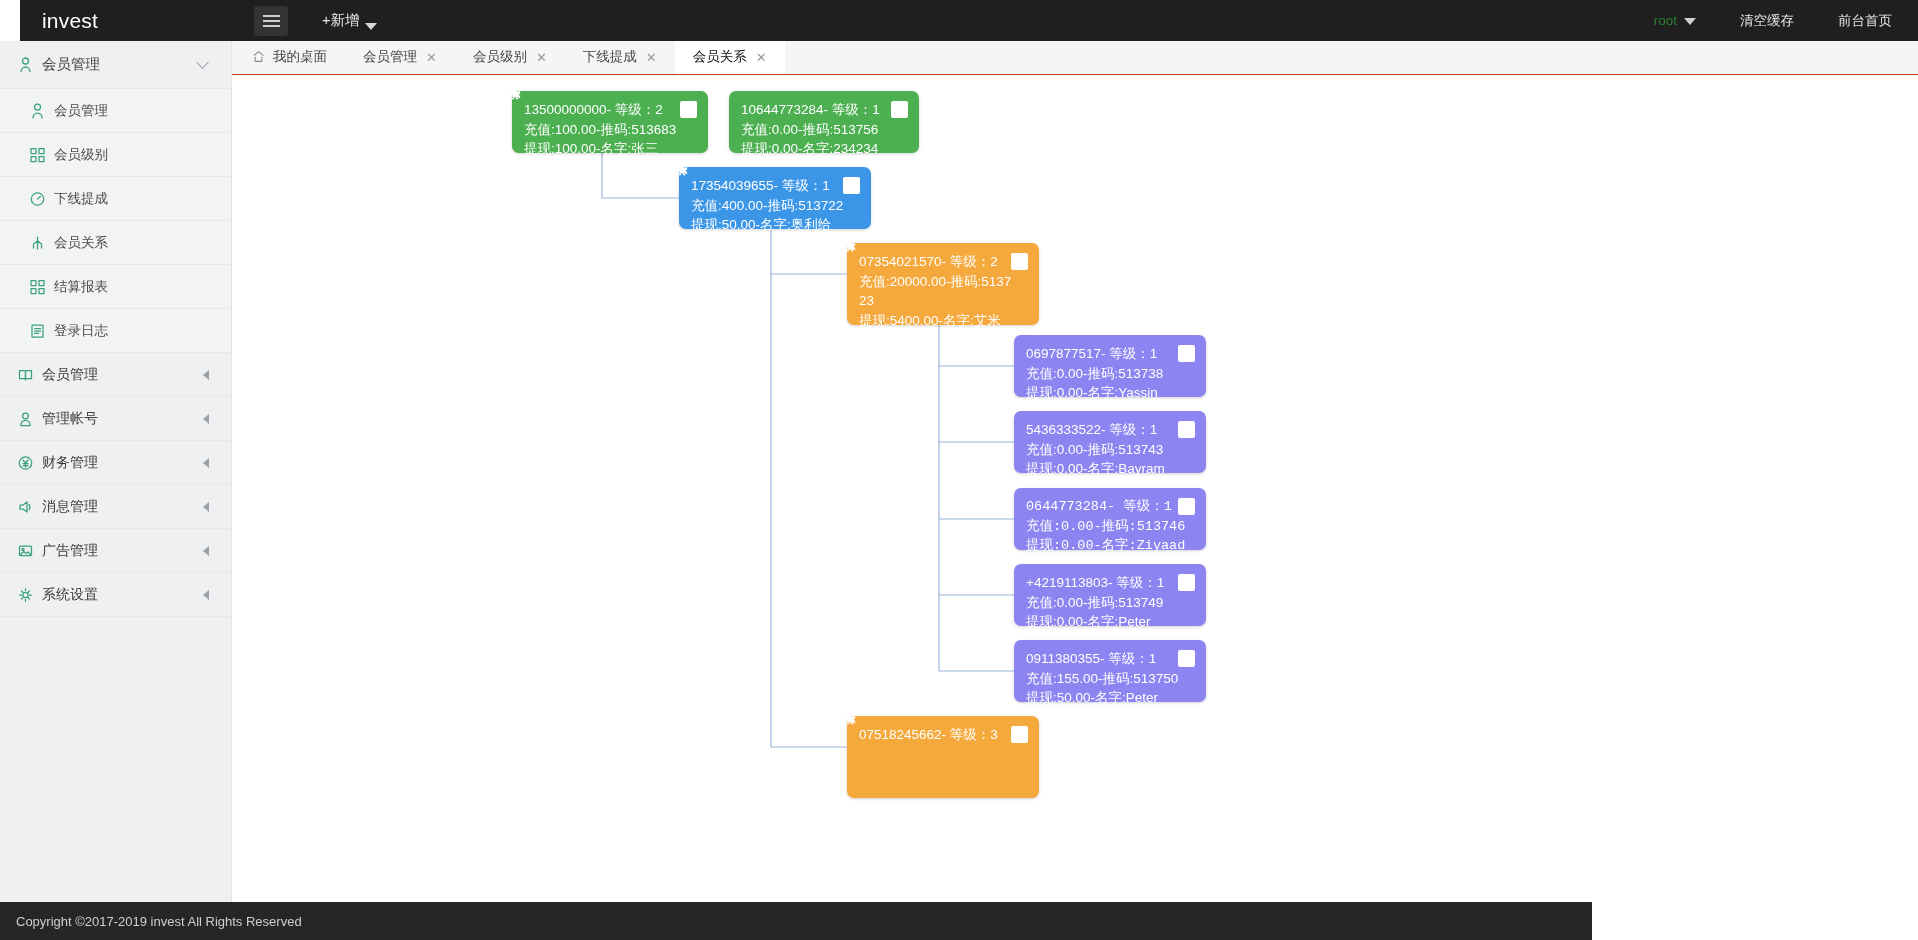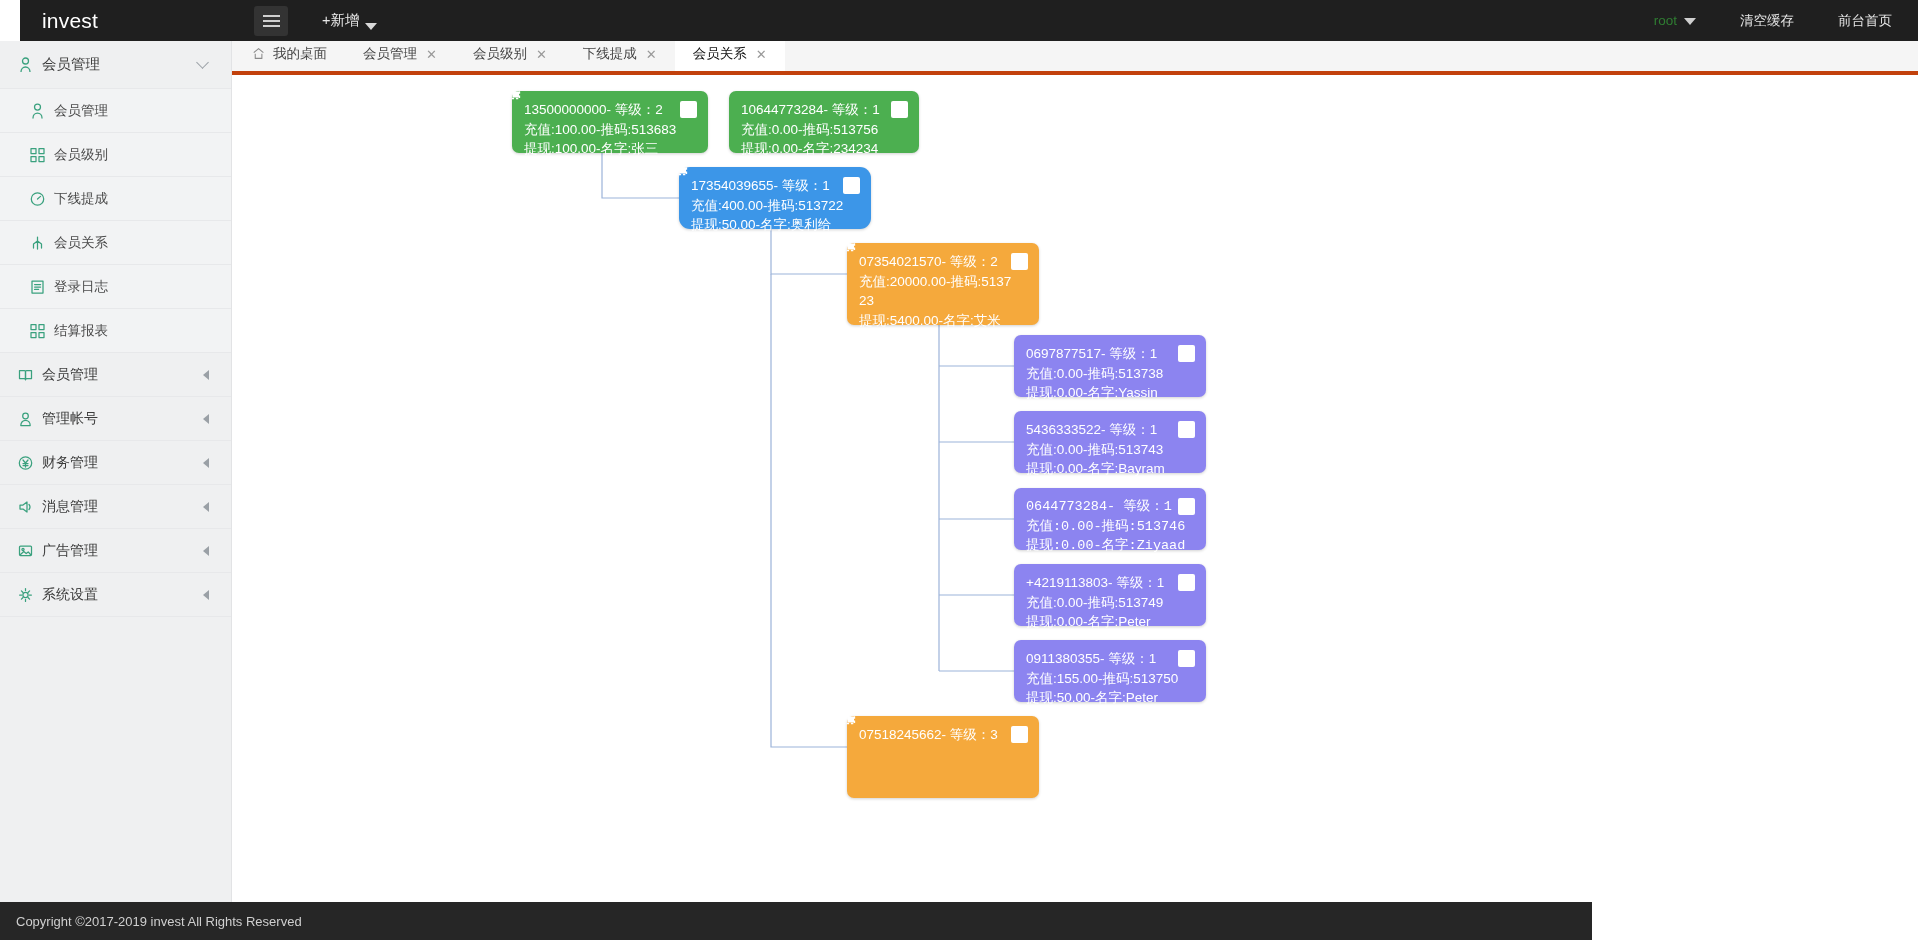--- a/index.html
+++ b/index.html
@@ -78,21 +78,21 @@
   }
   .chev-dn {
     width: 9px; height: 9px; border-right: 1.6px solid #9aa0a6;
     border-bottom: 1.6px solid #9aa0a6; transform: rotate(45deg);
     margin-right: 6px; margin-top: -4px;
   }
 
   
   .tabstrip {
     position: absolute; top: 41px; left: 232px; width: 1686px; height: 34px;
-    background: #f5f5f5; border-bottom: 4px solid #c2410c; display: flex;
+    background: #f5f5f5; border-bottom: 1px solid #c2410c; display: flex;
     align-items: flex-end;
   }
   .tab {
     height: 34px; display: flex; align-items: center; gap: 9px;
     padding: 0 18px; font-size: 13.5px; color: #444; cursor: pointer;
     background: #f5f5f5; position: relative;
   }
   .tab.home { padding-left: 20px; gap: 7px; }
   .tab.active { background: #fff; color: #111; }
   .tab .x {
@@ -201,36 +201,36 @@
         <span class="mi-ico">
           <svg width="15" height="16" viewBox="0 0 15 16" fill="none" stroke="#3aa17e" stroke-width="1.25" stroke-linecap="round" stroke-linejoin="round">
             <path d="M7.5 2v12M7.5 6L3.5 9M7.5 6l4 3M3.5 9v4M11.5 9v4"></path>
           </svg>
         </span>
         <span class="mi-label">会员关系</span>
       </div>
       <div class="menu-item sub">
         <span class="mi-ico">
           <svg width="15" height="16" viewBox="0 0 15 16" fill="none" stroke="#3aa17e" stroke-width="1.25" stroke-linecap="round" stroke-linejoin="round">
-            <rect x="2" y="2" width="11" height="12"></rect>
-            <path d="M4.6 5.6h6M4.6 8h6M4.6 10.4h4"></path>
-          </svg>
-        </span>
-        <span class="mi-label">登录日志</span>
-      </div>
-      <div class="menu-item sub">
-        <span class="mi-ico">
-          <svg width="15" height="16" viewBox="0 0 15 16" fill="none" stroke="#3aa17e" stroke-width="1.25" stroke-linecap="round" stroke-linejoin="round">
             <rect x="1" y="1.5" width="5" height="5"></rect>
             <rect x="9" y="1.5" width="5" height="5"></rect>
             <rect x="1" y="9.5" width="5" height="5"></rect>
             <rect x="9" y="9.5" width="5" height="5"></rect>
           </svg>
         </span>
         <span class="mi-label">结算报表</span>
+      </div>
+      <div class="menu-item sub">
+        <span class="mi-ico">
+          <svg width="15" height="16" viewBox="0 0 15 16" fill="none" stroke="#3aa17e" stroke-width="1.25" stroke-linecap="round" stroke-linejoin="round">
+            <rect x="2" y="2" width="11" height="12"></rect>
+            <path d="M4.6 5.6h6M4.6 8h6M4.6 10.4h4"></path>
+          </svg>
+        </span>
+        <span class="mi-label">登录日志</span>
       </div>
       <div class="menu-item top">
         <span class="mi-ico">
           <svg width="15" height="16" viewBox="0 0 15 16" fill="none" stroke="#3aa17e" stroke-width="1.25" stroke-linecap="round" stroke-linejoin="round">
             <path d="M1.5 3.5h5c0.9 0 1 .6 1 1.2v8c0-.6-.1-1.2-1-1.2h-5z"></path>
             <path d="M13.5 3.5h-5c-.9 0-1 .6-1 1.2v8c0-.6.1-1.2 1-1.2h5z"></path>
           </svg>
         </span>
         <span class="mi-label">会员管理</span>
         <span class="chev-r"></span>
@@ -338,21 +338,21 @@
         <div>充值:100.00-推码:513683</div>
         <div>提现:100.00-名字:张三</div>
         <span class="chk"></span>
       </div>
       <div class="node n-green" style="left: 497px; top: 16px; width: 190px; height: 62px;">
         <div class="l1">10644773284- 等级：1</div>
         <div>充值:0.00-推码:513756</div>
         <div>提现:0.00-名字:234234</div>
         <span class="chk"></span>
       </div>
-      <div class="node n-blue" style="left: 447px; top: 92px; width: 192px; height: 62px; border-radius: 11px;">
+      <div class="node n-blue" style="left: 447px; top: 92px; width: 192px; height: 62px;">
         <span class="drag"><svg width="18" height="18" viewBox="0 0 18 18" fill="none">
             <rect x="1.5" y="1.5" width="12" height="12" stroke="#fff" stroke-width="1.3" stroke-dasharray="2.4 1.8"></rect>
             <rect x="6.5" y="6.5" width="6.5" height="6" fill="#fff"></rect>
           </svg></span>
         <div class="l1">17354039655- 等级：1</div>
         <div>充值:400.00-推码:513722</div>
         <div>提现:50.00-名字:奥利给</div>
         <span class="chk"></span>
       </div>
       <div class="node n-orange" style="left: 615px; top: 168px; width: 192px; height: 82px;">

